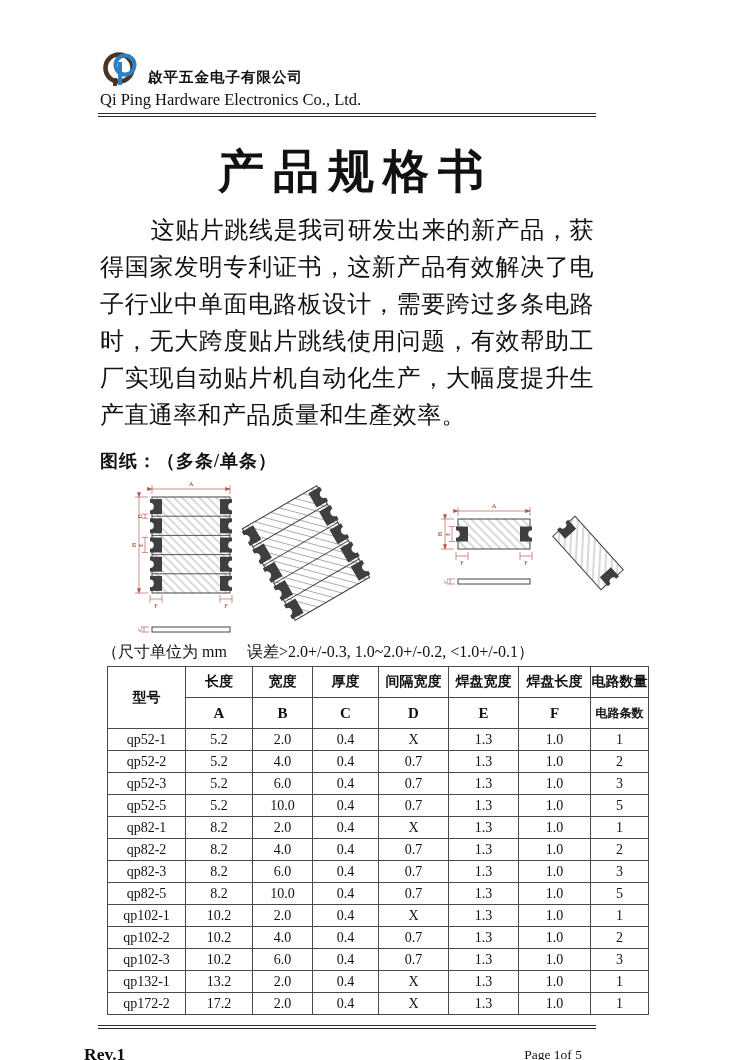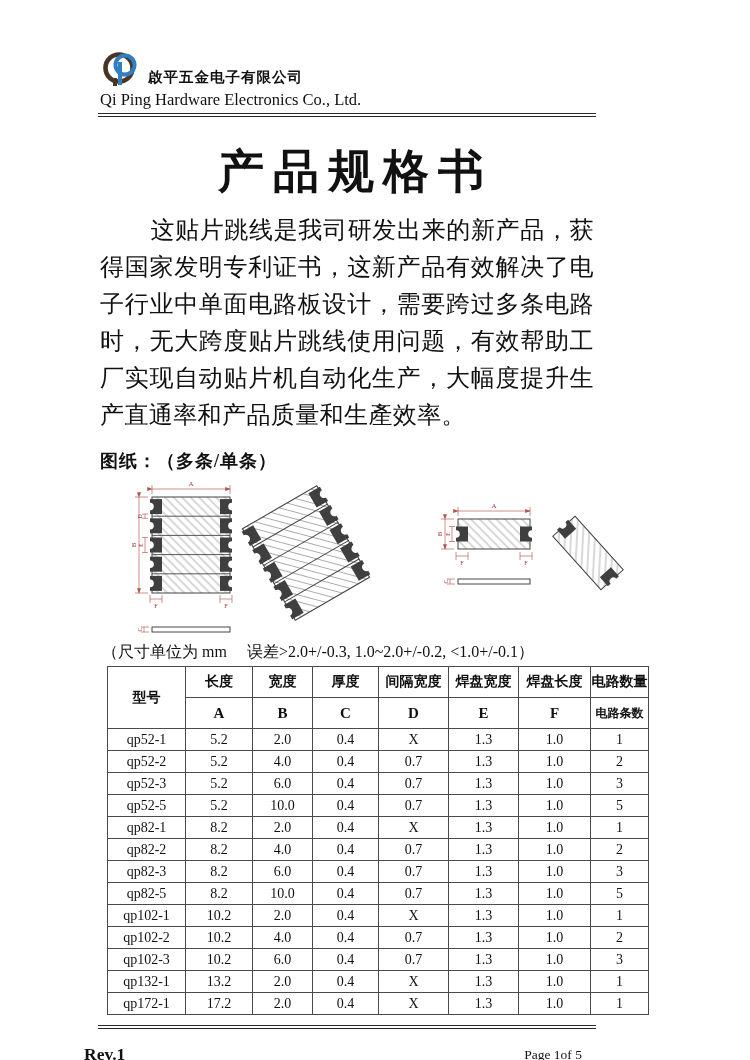--- a/index.html
+++ b/index.html
@@ -336,21 +336,21 @@
           <td>qp132-1</td>
           <td>13.2</td>
           <td>2.0</td>
           <td>0.4</td>
           <td>X</td>
           <td>1.3</td>
           <td>1.0</td>
           <td>1</td>
         </tr>
         <tr>
-          <td>qp172-1</td>
+          <td>qp172-2</td>
           <td>17.2</td>
           <td>2.0</td>
           <td>0.4</td>
           <td>X</td>
           <td>1.3</td>
           <td>1.0</td>
           <td>1</td>
         </tr>
       </tbody>
   </table>

